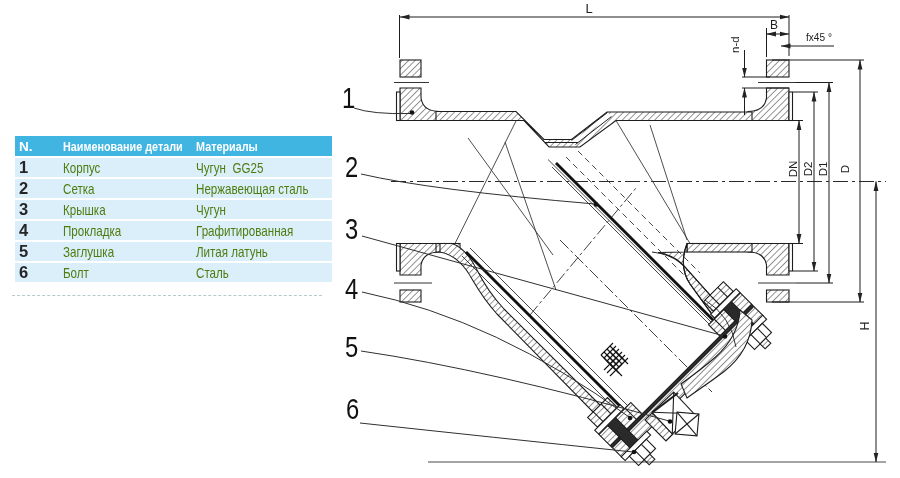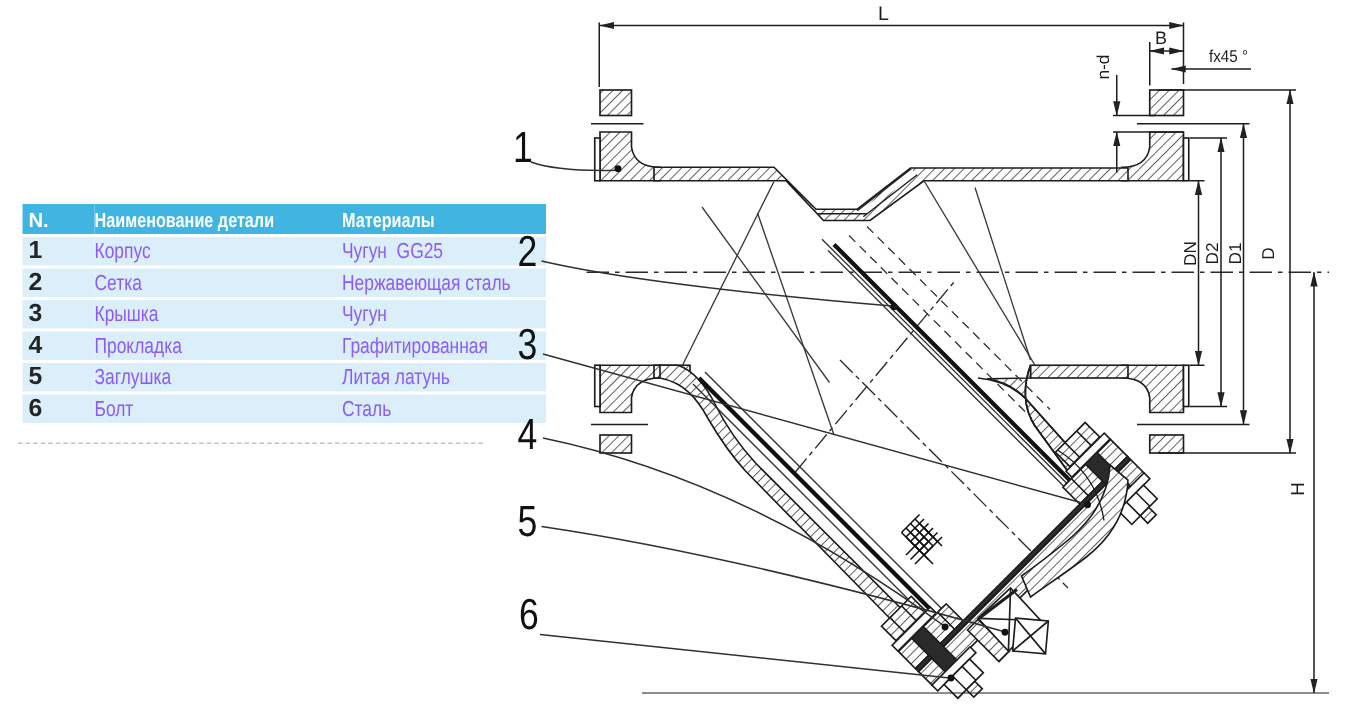--- a/index.html
+++ b/index.html
@@ -3,24 +3,24 @@
 <meta charset="utf-8">
 <style>
   html,body{margin:0;padding:0;background:#ffffff;}
   body{width:900px;height:478px;position:relative;overflow:hidden;
        font-family:"Liberation Sans", sans-serif;}
   .tablewrap{position:absolute;left:14.5px;top:137px;width:303px;}
   table{border-collapse:separate;border-spacing:0 2.6px;width:100%;table-layout:fixed;
         font-family:"Liberation Sans", sans-serif;margin-top:-2.6px;}
   th{background:#41b5e2;color:#ffffff;font-size:13.5px;font-weight:bold;
      text-align:left;padding:0;height:20px;white-space:nowrap;overflow:visible;}
-  td{background:#dbeffa;color:#8b5cf6;font-size:14.5px;padding:0;height:18.2px;
+  td{background:#dbeffa;color:#4d7c0f;font-size:14.5px;padding:0;height:18.2px;
      white-space:nowrap;overflow:visible;}
   .c1{width:48.5px;}
-  .c2{width:165px;text-decoration:underline;}
+  .c2{width:133px;text-decoration:underline;}
   .c3{width:136px;}
   td.c1{font-size:16.5px;color:#252525;font-weight:bold;}
   .tx{display:inline-block;transform:scaleX(0.8);transform-origin:0 50%;white-space:nowrap;}
   .pl{padding-left:4.5px;display:inline-block;}
   svg{position:absolute;left:0;top:0;}
 </style>
 </head>
 <body>
 
 <div class="tablewrap">

